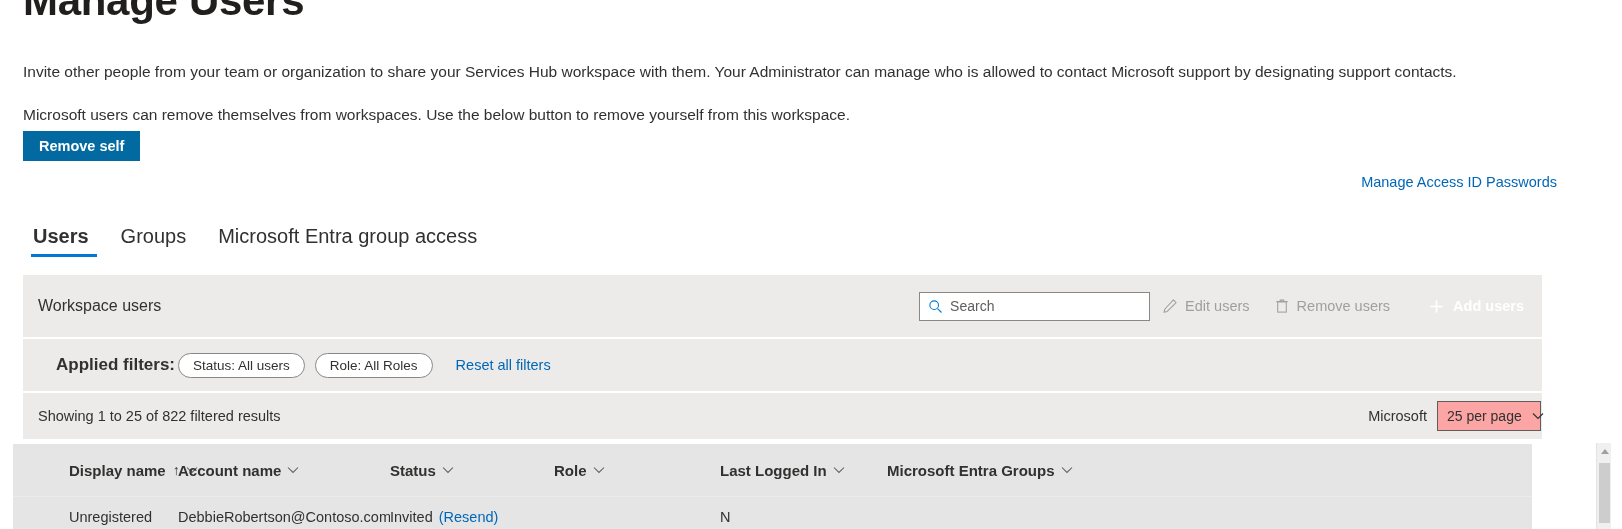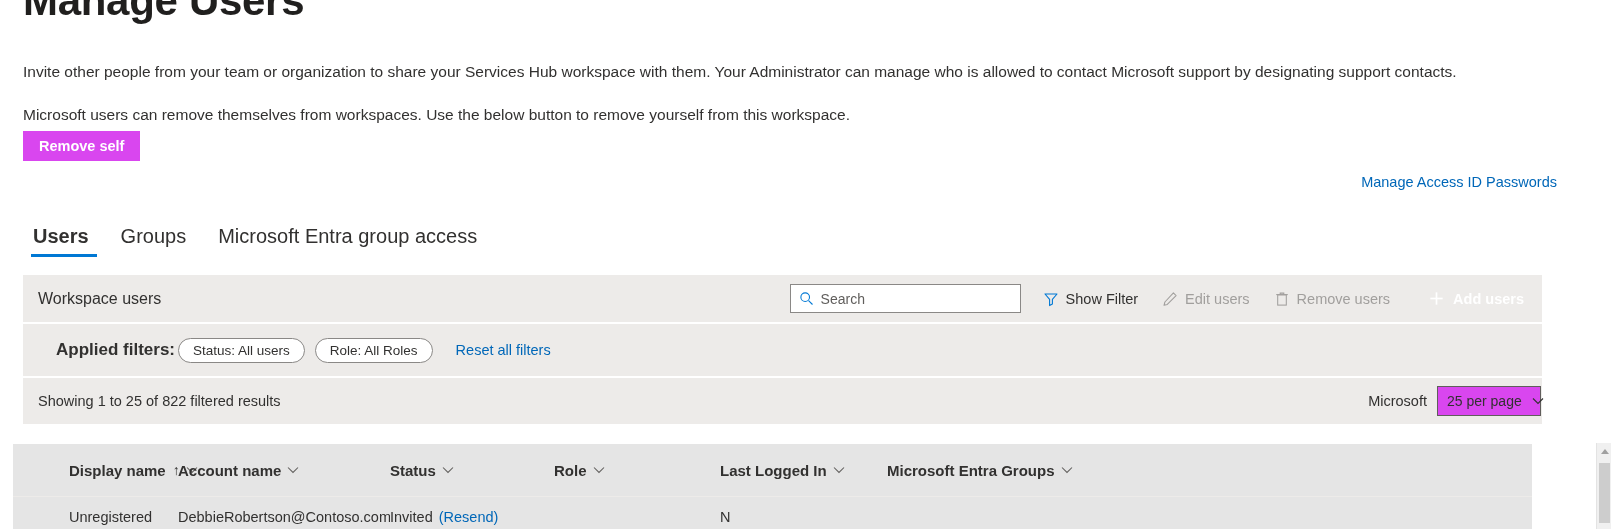--- a/index.html
+++ b/index.html
@@ -53,21 +53,21 @@
     font-size: 15.5px;
     color: #323130;
     line-height: 1.4;
     white-space: nowrap;
   }
 
   .btn-primary {
     display: inline-flex;
     align-items: center;
     justify-content: center;
-    background: #d946ef;
+    background: #0369a1;
     color: #ffffff;
     border: none;
     font-family: "Liberation Sans", sans-serif;
     font-size: 14.5px;
     font-weight: 700;
     cursor: pointer;
     padding: 0 16px;
   }
 
   .remove-self-btn {
@@ -128,21 +128,21 @@
     top: 275px;
     width: 1519px;
   }
 
   .band {
     background: #edebe9;
     box-sizing: border-box;
   }
 
   .toolbar-band {
-    height: 47px;
+    height: 62px;
     display: flex;
     align-items: center;
     position: relative;
   }
 
   .workspace-users-label {
     position: absolute;
     left: 15px;
     font-size: 16px;
     color: #323130;
@@ -276,21 +276,21 @@
     color: #323130;
     white-space: nowrap;
   }
   .select-box {
     display: flex;
     align-items: center;
     justify-content: space-between;
     gap: 10px;
     width: 104px;
     height: 30px;
-    background: #d946ef;
+    background: #fca5a5;
     border: 1px solid #605e5c;
     box-sizing: border-box;
     padding: 0 9px;
     font-size: 14px;
     color: #323130;
     cursor: pointer;
     white-space: nowrap;
   }
 
   
@@ -420,28 +420,20 @@
         <div class="search-box">
           <span class="icon">
             <svg width="15" height="15" viewBox="0 0 16 16" fill="none">
               <circle cx="6.6" cy="6.6" r="4.6" stroke="#0078d4" stroke-width="1.15"></circle>
               <line x1="10.2" y1="10.2" x2="14.4" y2="14.4" stroke="#0078d4" stroke-width="1.15"></line>
             </svg>
           </span>
           <input type="text" placeholder="Search" style="">
         </div>
 
-        <button class="cmd-btn first">
-          <span class="icon">
-            <svg width="16" height="16" viewBox="0 0 16 16" fill="none">
-              <path d="M2 3h12l-4.6 5.3V13l-2.8 1.6V8.3L2 3z" stroke="#0078d4" stroke-width="1.1" fill="none" stroke-linejoin="round"></path>
-            </svg>
-          </span>
-          <span>Show Filter</span>
-        </button>
 
         <button class="cmd-btn disabled">
           <span class="icon">
             <svg width="16" height="16" viewBox="0 0 16 16" fill="none">
               <path d="M11.4 1.9l2.7 2.7L5.3 13.4 2 14.3l0.9-3.3L11.4 1.9z" stroke="#a19f9d" stroke-width="1.05" fill="none" stroke-linejoin="round"></path>
             </svg>
           </span>
           <span>Edit users</span>
         </button>
 

